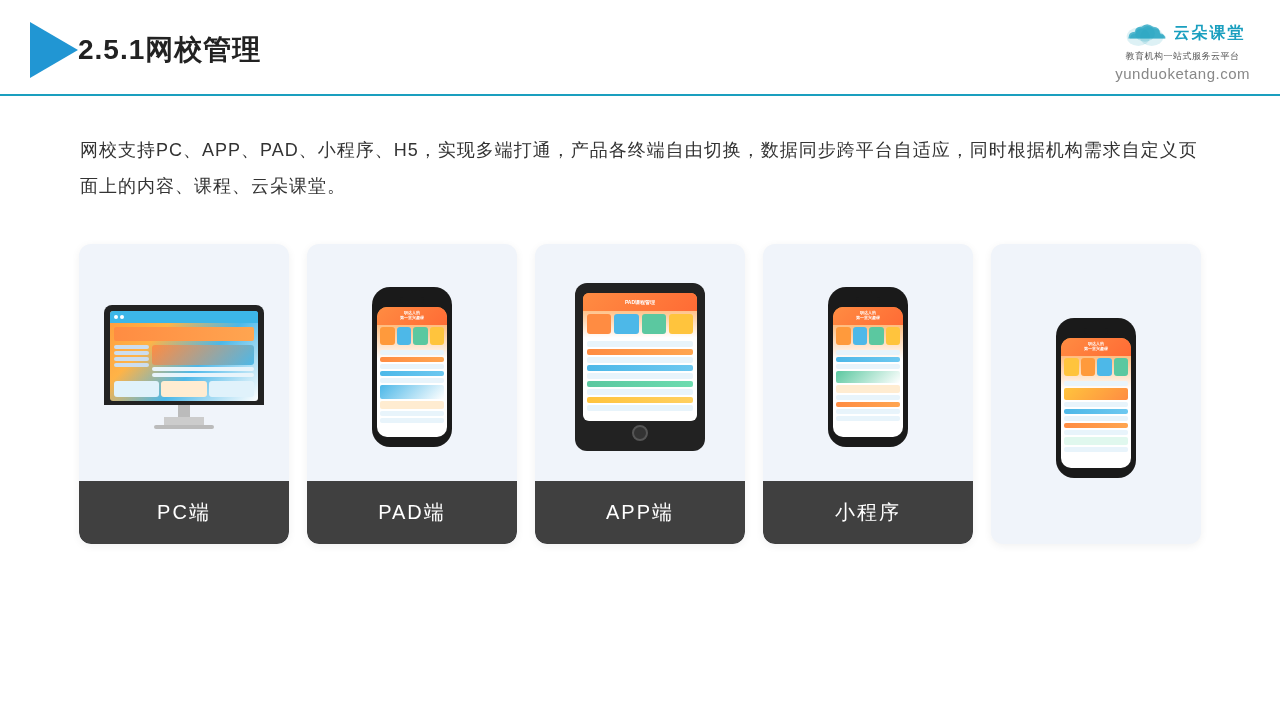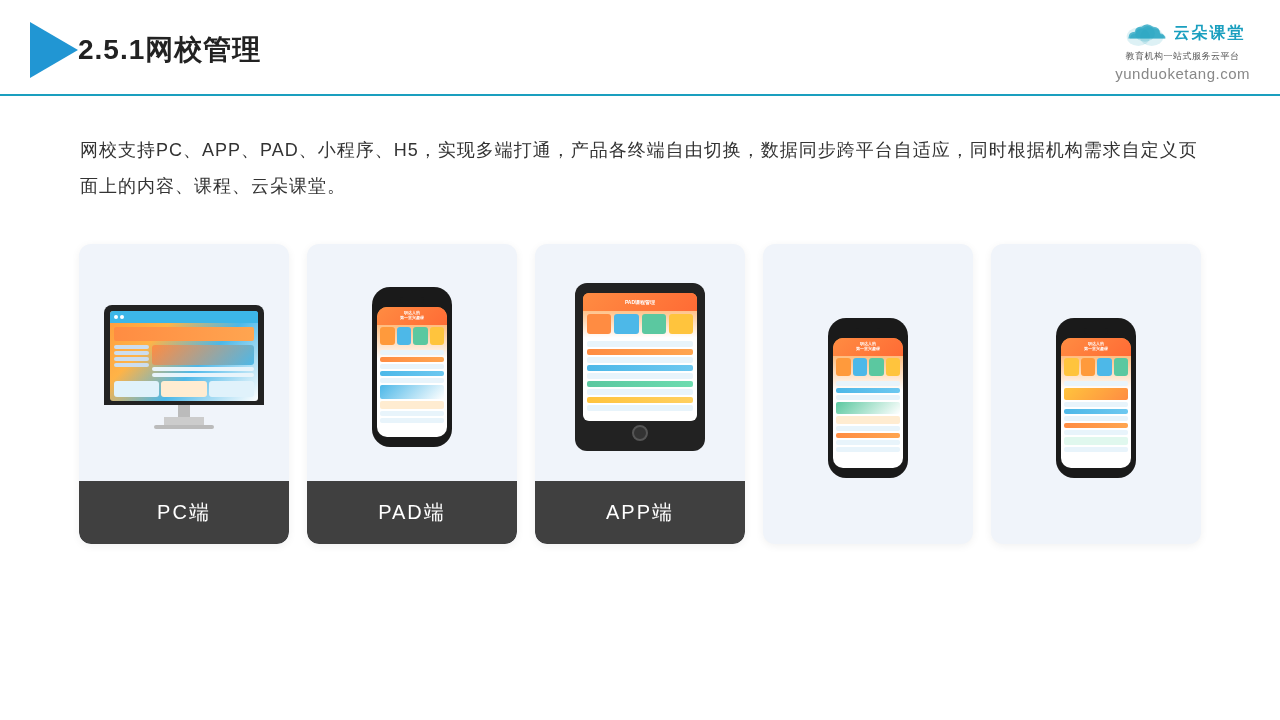--- a/index.html
+++ b/index.html
@@ -488,20 +488,21 @@
               <div class="phone-row" style="background:#ffecd1;height:8px;"></div>
               <div class="phone-row"></div>
               <div class="phone-row phone-row-orange"></div>
               <div class="phone-row"></div>
               <div class="phone-row"></div>
             </div>
           </div>
         </div>
       </div>
     </div>
+    <div class="card-label">小程序</div>
   </div>
 
   <div class="card">
     <div class="card-image-area">
       <div class="phone-mockup">
         <div class="phone-outer">
           <div class="phone-notch"></div>
           <div class="phone-screen">
             <div class="phone-screen-bar">
               <div class="phone-screen-text">职达人的<br>第一堂兴趣课</div>

